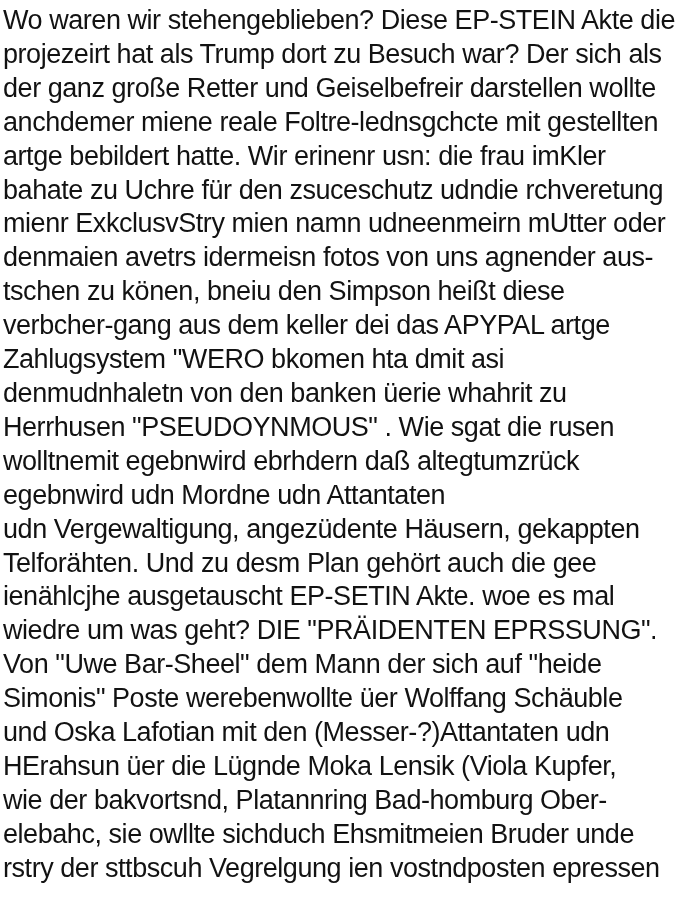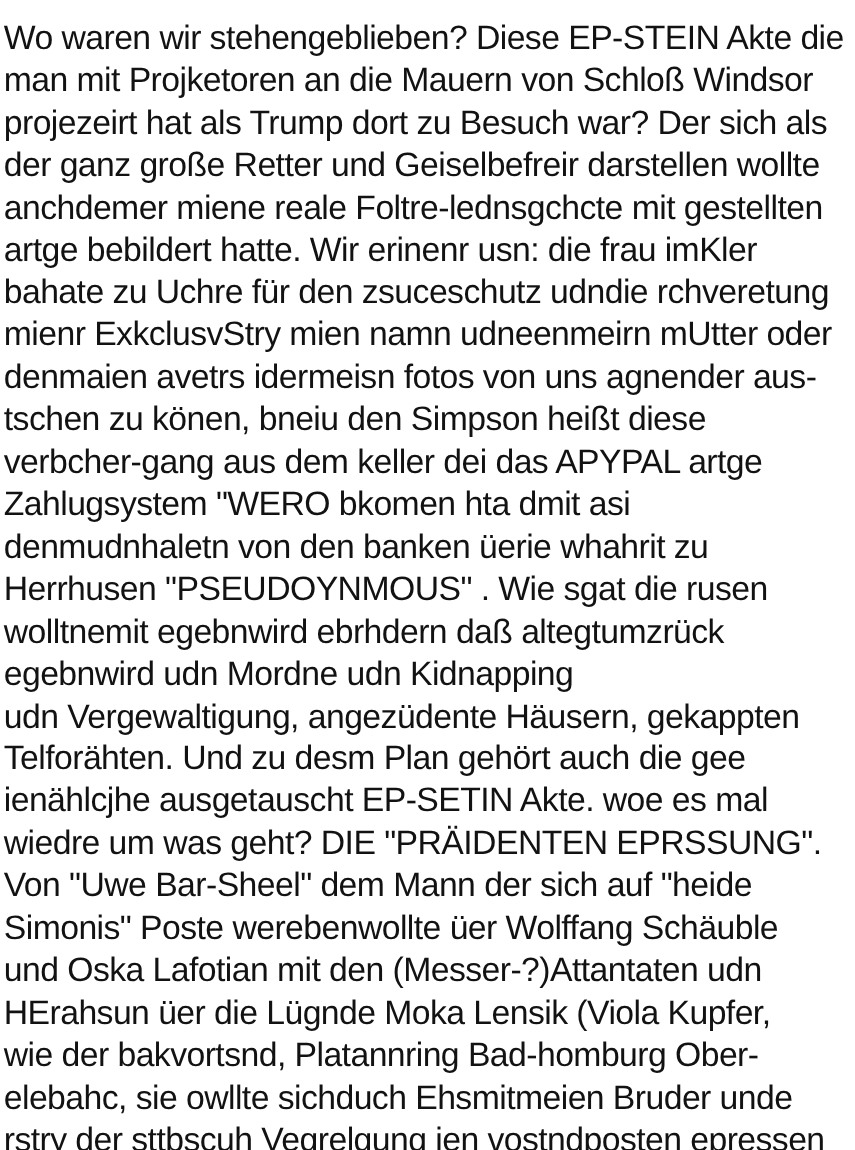--- a/index.html
+++ b/index.html
@@ -9,52 +9,51 @@
   }
   body {
     width: 684px;
     height: 920px;
     overflow: hidden;
   }
   .page {
     box-sizing: border-box;
     width: 572px;
     height: 920px;
-    padding: 14px 0 0 3px;
+    padding: 4px 0 0 3px;
     background: #ffffff;
   }
   .line {
     font-family: "Liberation Sans", "DejaVu Sans", sans-serif;
     font-size: 27px;
     line-height: 33.9px;
     letter-spacing: -0.45px;
     color: #121212;
     white-space: nowrap;
   }
 </style>
 </head>
 <body>
 
 <div class="page">
   <div class="line">Wo waren wir stehengeblieben? Diese EP-STEIN Akte die</div>
-  <div class="line">man mit Projketoren an die Mauern von Schloß Windsor</div>
   <div class="line">projezeirt hat als Trump dort zu Besuch war? Der sich als</div>
   <div class="line">der ganz große Retter und Geiselbefreir darstellen wollte</div>
   <div class="line">anchdemer miene reale Foltre-lednsgchcte mit gestellten</div>
   <div class="line">artge bebildert hatte. Wir erinenr usn: die frau imKler</div>
   <div class="line">bahate zu Uchre für den zsuceschutz udndie rchveretung</div>
   <div class="line">mienr ExkclusvStry mien namn udneenmeirn mUtter oder</div>
   <div class="line">denmaien avetrs idermeisn fotos von uns agnender aus-</div>
   <div class="line">tschen zu könen, bneiu den Simpson heißt diese</div>
   <div class="line">verbcher-gang aus dem keller dei das APYPAL artge</div>
   <div class="line">Zahlugsystem "WERO bkomen hta dmit asi</div>
   <div class="line">denmudnhaletn von den banken üerie whahrit zu</div>
   <div class="line">Herrhusen "PSEUDOYNMOUS" . Wie sgat die rusen</div>
   <div class="line">wolltnemit egebnwird ebrhdern daß altegtumzrück</div>
-  <div class="line">egebnwird udn Mordne udn Kidnapping</div>
+  <div class="line">egebnwird udn Mordne udn Attantaten</div>
   <div class="line">udn Vergewaltigung, angezüdente Häusern, gekappten</div>
   <div class="line">Telforähten. Und zu desm Plan gehört auch die gee</div>
   <div class="line">ienählcjhe ausgetauscht EP-SETIN Akte. woe es mal</div>
   <div class="line">wiedre um was geht? DIE "PRÄIDENTEN EPRSSUNG".</div>
   <div class="line">Von "Uwe Bar-Sheel" dem Mann der sich auf "heide</div>
   <div class="line">Simonis" Poste werebenwollte üer Wolffang Schäuble</div>
   <div class="line">und Oska Lafotian mit den (Messer-?)Attantaten udn</div>
   <div class="line">HErahsun üer die Lügnde Moka Lensik (Viola Kupfer,</div>
   <div class="line">wie der bakvortsnd, Platannring Bad-homburg Ober-</div>
   <div class="line">elebahc, sie owllte sichduch Ehsmitmeien Bruder unde</div>

